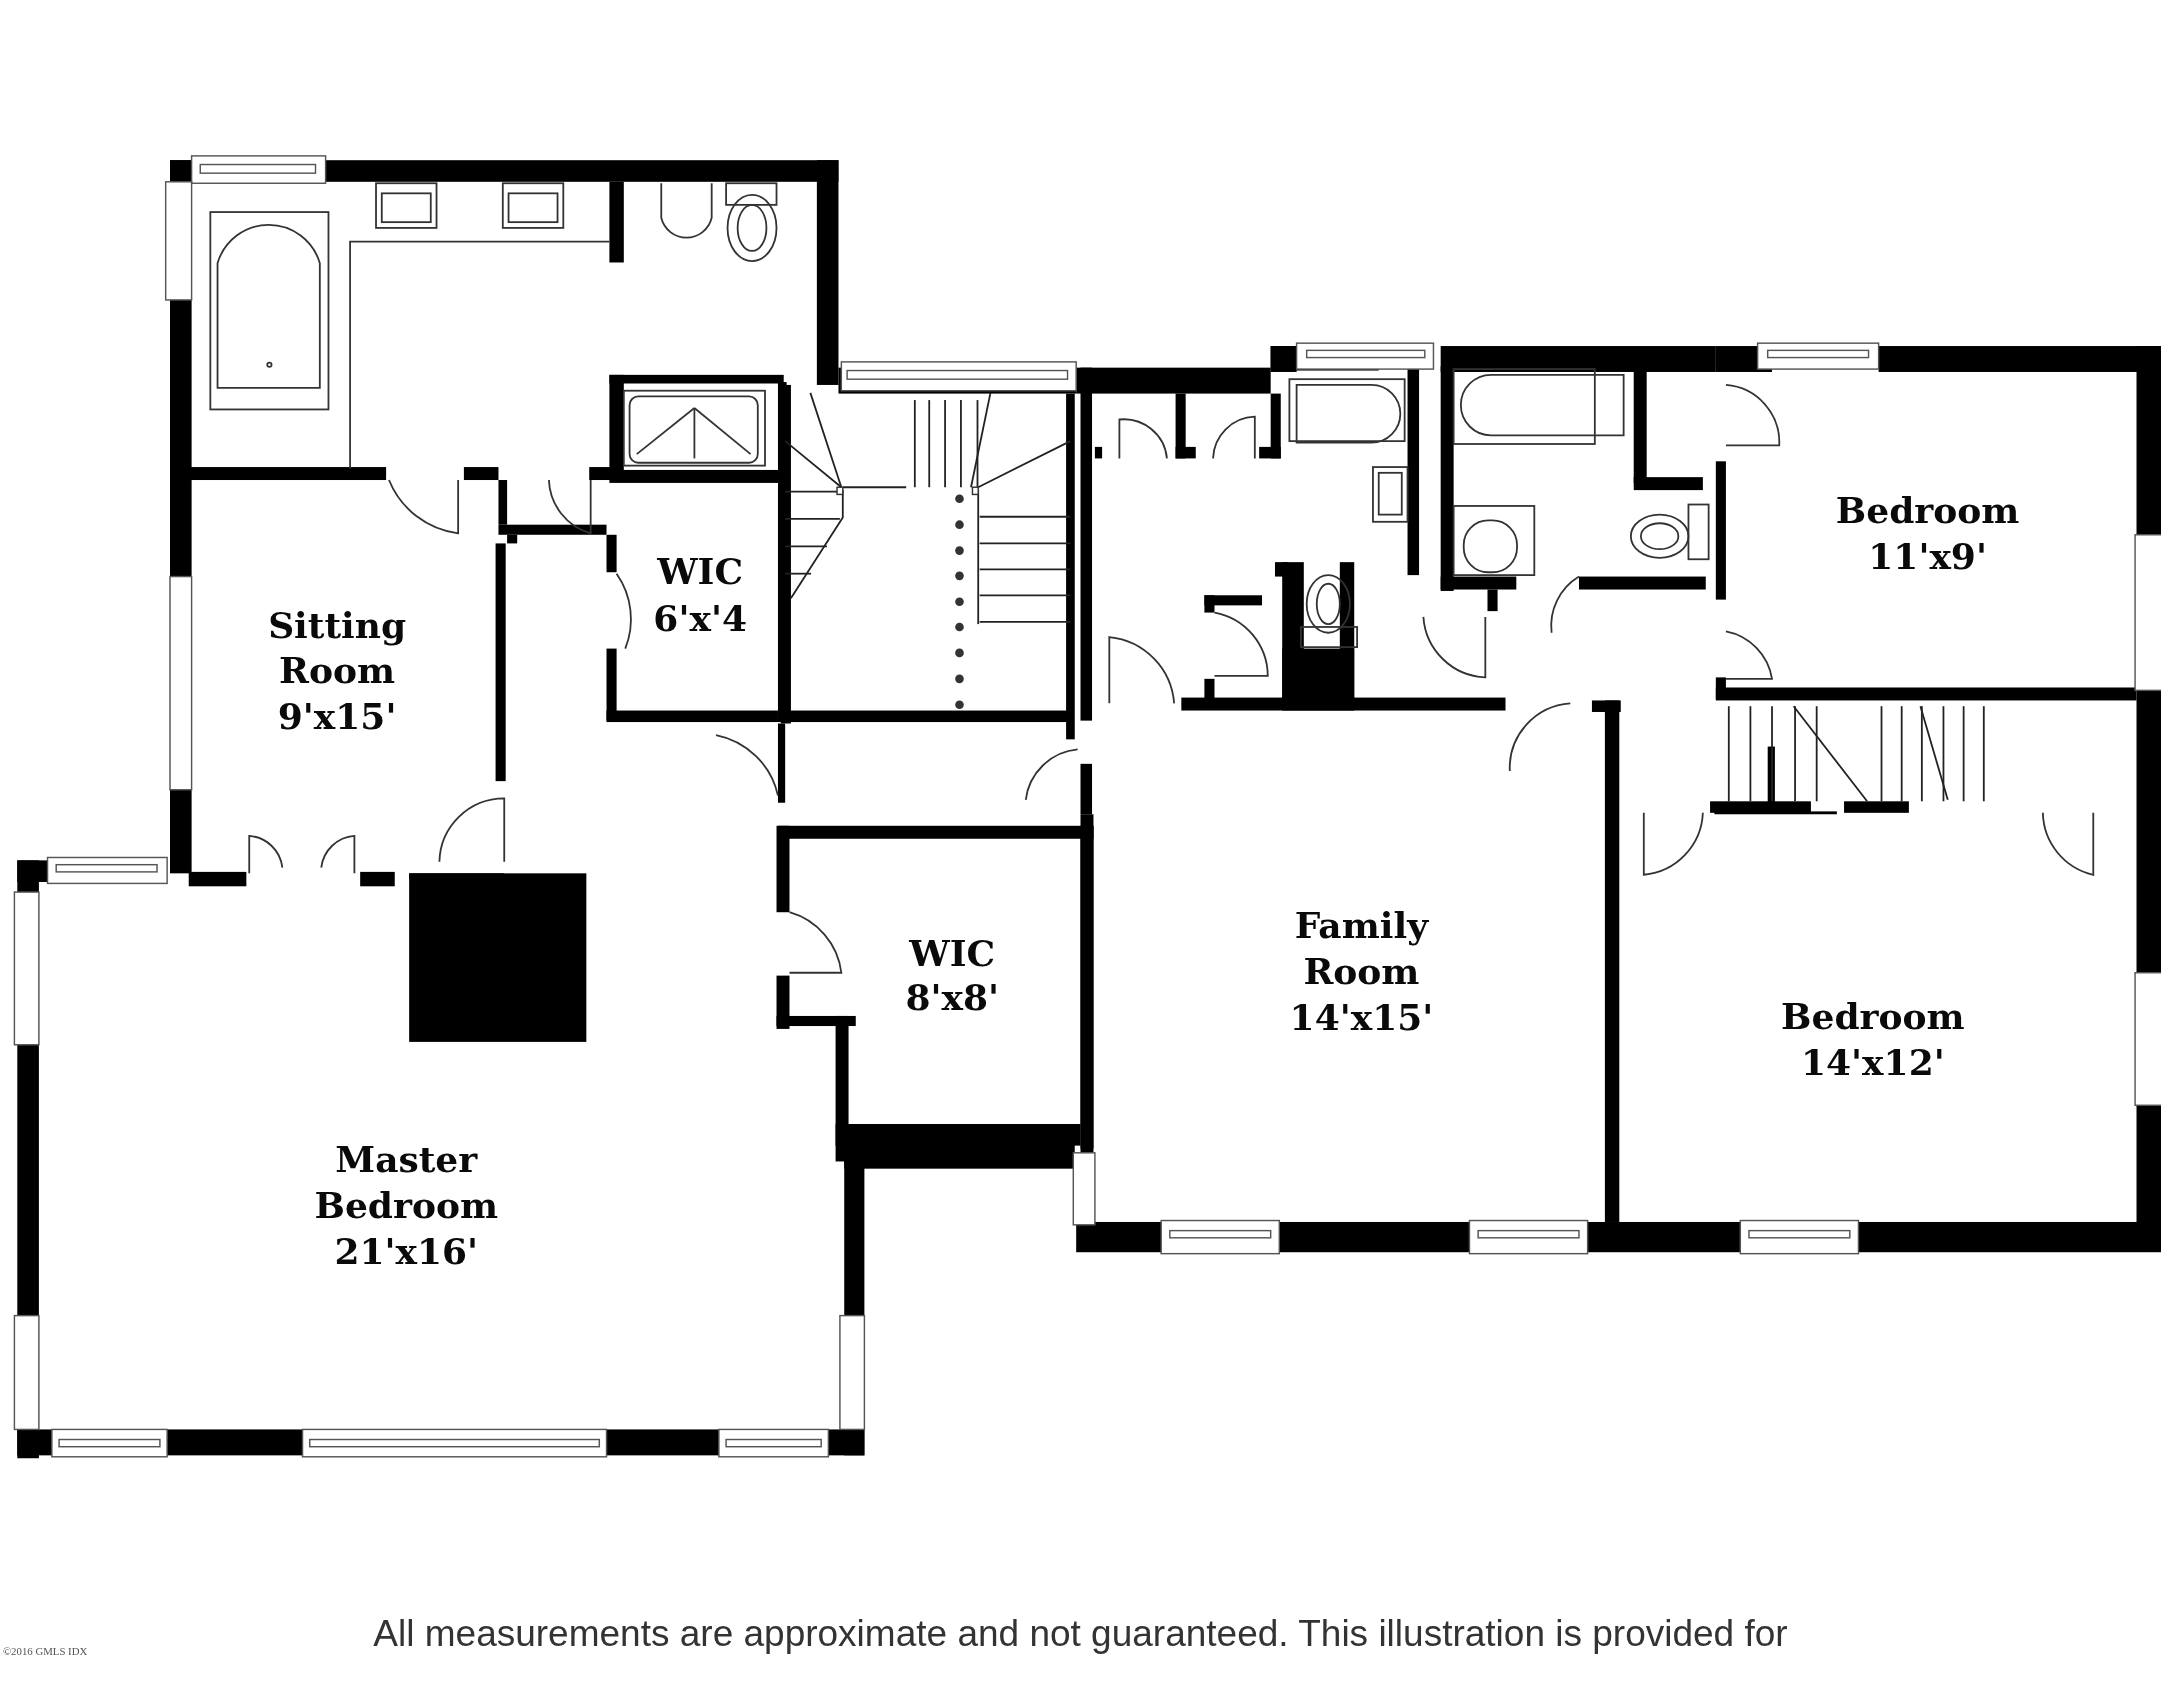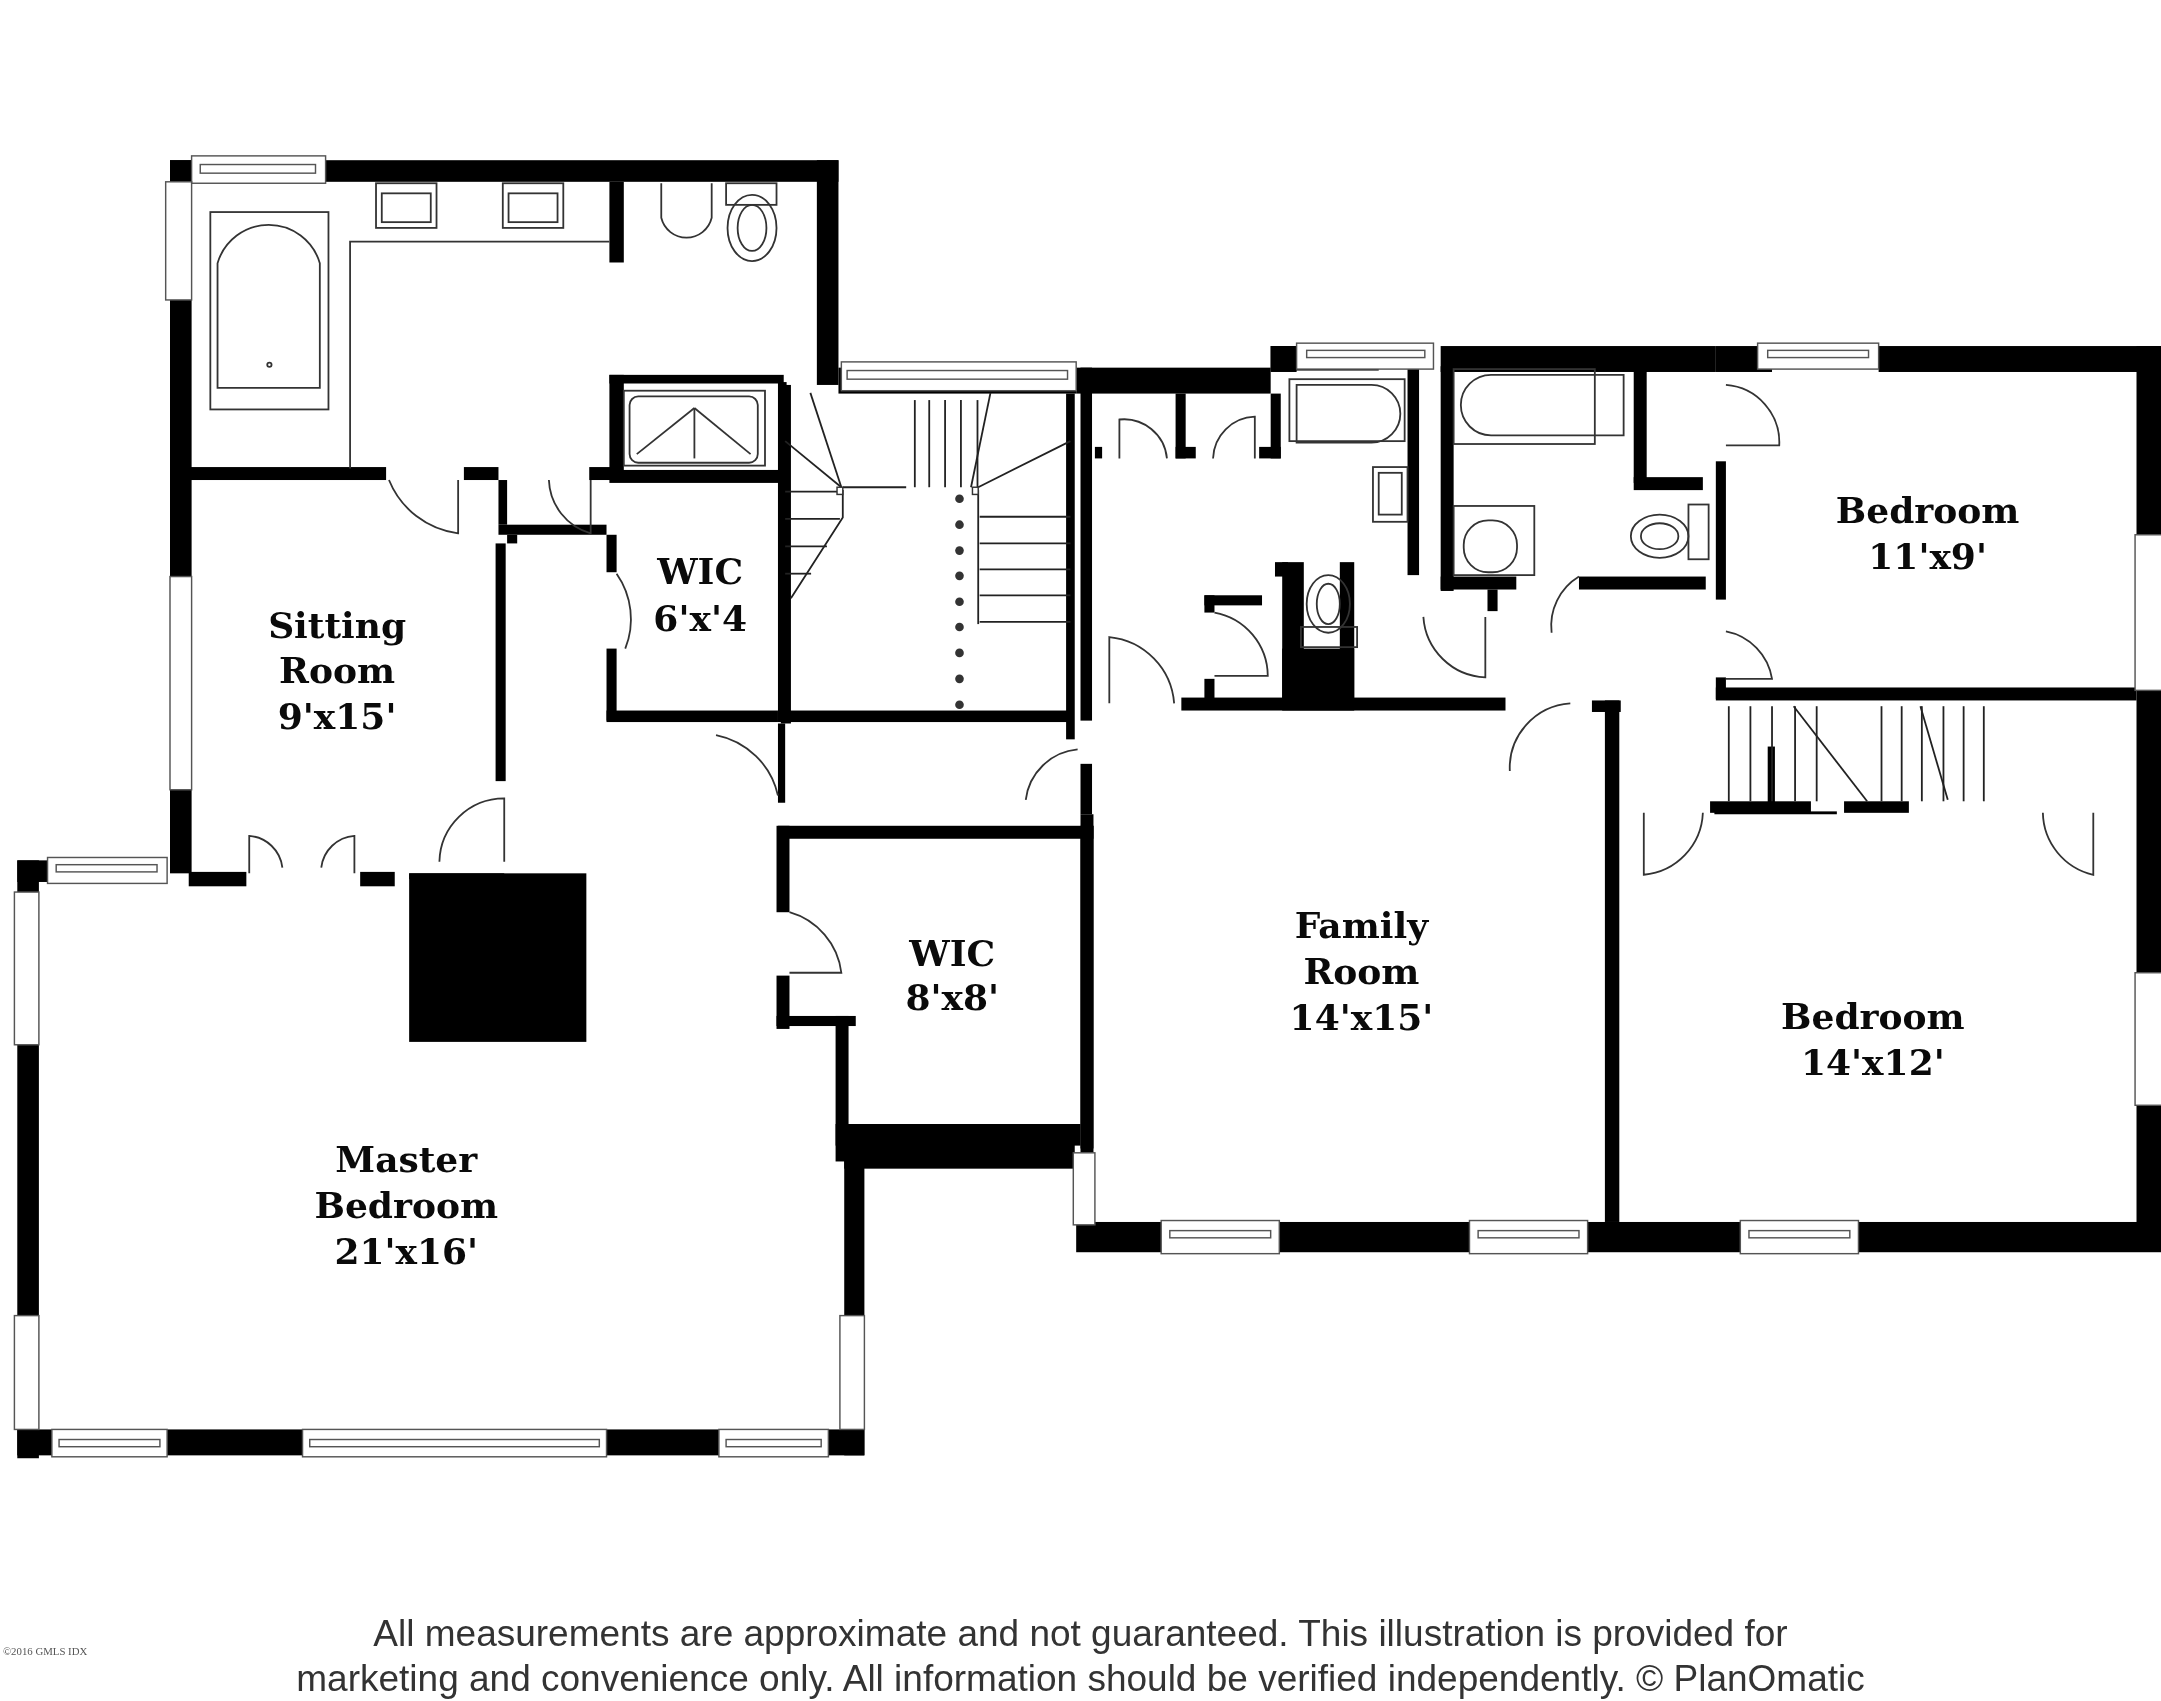--- a/index.html
+++ b/index.html
@@ -306,16 +306,15 @@
     <text class="room-label" x="2600" y="1492">14'x12'</text>
 
     <text class="room-label" x="564" y="1626">Master</text>
     <text class="room-label" x="564" y="1690">Bedroom</text>
     <text class="room-label" x="564" y="1754">21'x16'</text>
   </g>
 </svg>
 
 <div class="disclaimer">
   <div>All measurements are approximate and not guaranteed. This illustration is provided for</div>
-  <div>marketing and convenience only. All information should be verified independently. © PlanOmatic</div>
 </div>
 <div class="watermark">©2016 GMLS IDX</div>
 
 
 </body></html>

